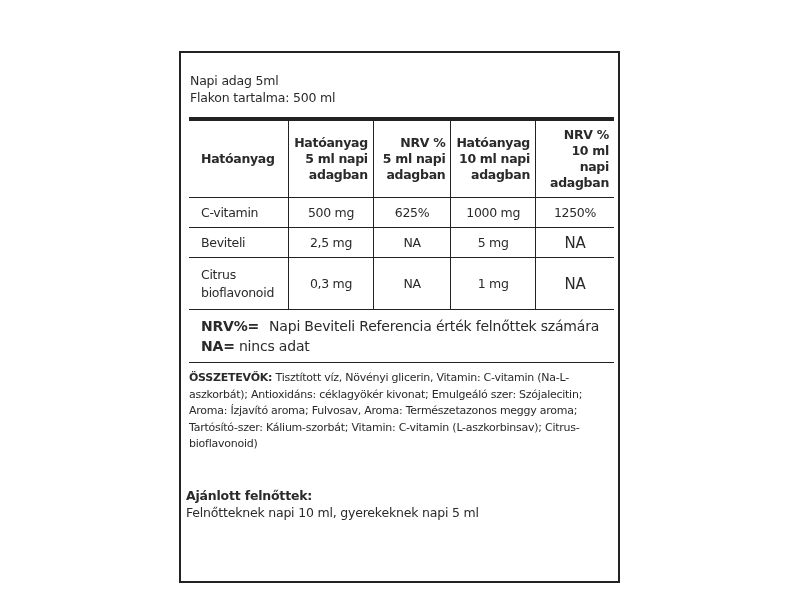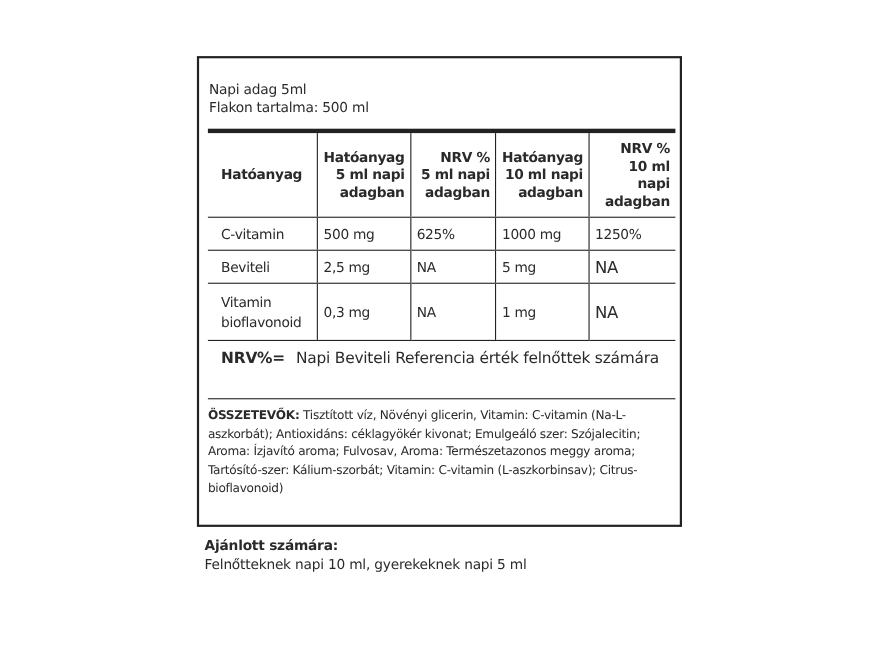--- a/index.html
+++ b/index.html
@@ -1,34 +1,34 @@
 <!DOCTYPE html>
 <html><head>
   <meta charset="utf-8">
   <style>
     html, body { margin: 0; padding: 0; background: #ffffff; }
     body { width: 800px; height: 600px; position: relative; font-family: "DejaVu Sans", "Liberation Sans", sans-serif; color: #2a2a2a; }
     .label-box {
-      position: absolute; left: 179px; top: 51px; width: 441px; height: 428px;
+      position: absolute; left: 179px; top: 51px; width: 441px; height: 532px;
       border: 2px solid #222; box-sizing: border-box;
     }
     .intro { position: absolute; left: 9px; top: 19px; font-size: 12.5px; line-height: 17px; letter-spacing: -0.2px; }
     .thick-rule { position: absolute; left: 8px; top: 64px; width: 425px; height: 4px; background: #222; }
     table.nutri {
       position: absolute; left: 8px; top: 68px; width: 425px;
       border-collapse: collapse; font-size: 12.5px; letter-spacing: -0.3px;
     }
     table.nutri th, table.nutri td { border-left: 1px solid #222; padding: 0 5px; }
     table.nutri th:first-child, table.nutri td:first-child { border-left: none; }
     table.nutri thead th {
       font-weight: bold; height: 76px; line-height: 16px; vertical-align: middle; text-align: right;
       border-bottom: 1px solid #222;
     }
     table.nutri thead th.col-name { text-align: left; padding-left: 12px; }
-    table.nutri tbody td { border-bottom: 1px solid #222; text-align: left; vertical-align: middle; }
+    table.nutri tbody td { border-bottom: 1px solid #222; text-align: center; vertical-align: middle; }
     table.nutri tbody td.name { text-align: left; padding-left: 12px; margin-top: 24px; }
     table.nutri tbody tr.r1 td { height: 29px; }
     table.nutri tbody tr.r2 td { height: 29px; }
     table.nutri tbody tr.r3 td { height: 51px; line-height: 18px; }
     td.big { font-size: 15px; }
     .col-w0 { width: 86px; } .col-w1 { width: 70px; } .col-w2 { width: 70px; } .col-w3 { width: 71px; } .col-w4 { width: 72px; }
     .legend { position: absolute; left: 20px; top: 263px; font-size: 14px; line-height: 20px; letter-spacing: -0.2px; }
     .legend b { font-weight: bold; }
     .legend .gap { display: inline-block; width: 10px; }
     .legend-rule { position: absolute; left: 8px; top: 309px; width: 425px; height: 1px; background: #222; }
@@ -67,34 +67,35 @@
         <td>1250%</td>
       </tr>
       <tr class="r2">
         <td class="name">Beviteli</td>
         <td>2,5 mg</td>
         <td>NA</td>
         <td>5 mg</td>
         <td class="big">NA</td>
       </tr>
       <tr class="r3">
-        <td class="name"><span>Vitamin</span><br><span>bioflavonoid</span></td>
+        <td class="name"><span>Citrus</span><br><span>bioflavonoid</span></td>
         <td>0,3 mg</td>
         <td>NA</td>
         <td>1 mg</td>
         <td class="big">NA</td>
       </tr>
     </tbody>
   </table>
 
   <div class="legend">
     <div><b>NRV%=</b><span class="gap"></span><span>Napi Beviteli Referencia érték felnőttek számára</span></div>
+    <div><b>NA=</b><span> nincs adat</span></div>
   </div>
 
   <div class="legend-rule"></div>
 
   <div class="ingredients"><b>ÖSSZETEVŐK:</b><span> Tisztított víz, Növényi glicerin, Vitamin: C-vitamin (Na-L-aszkorbát); Antioxidáns: céklagyökér kivonat; Emulgeáló szer: Szójalecitin; Aroma: Ízjavító aroma; Fulvosav, Aroma: Természetazonos meggy aroma; Tartósító-szer: Kálium-szorbát; Vitamin: C-vitamin (L-aszkorbinsav); Citrus-bioflavonoid)</span></div>
 </div>
 
 <div class="dosage">
-  <div><b>Ajánlott számára:</b></div>
+  <div><b>Ajánlott felnőttek:</b></div>
   <div>Felnőtteknek napi 10 ml, gyerekeknek napi 5 ml</div>
 </div>
 
 </body></html>

